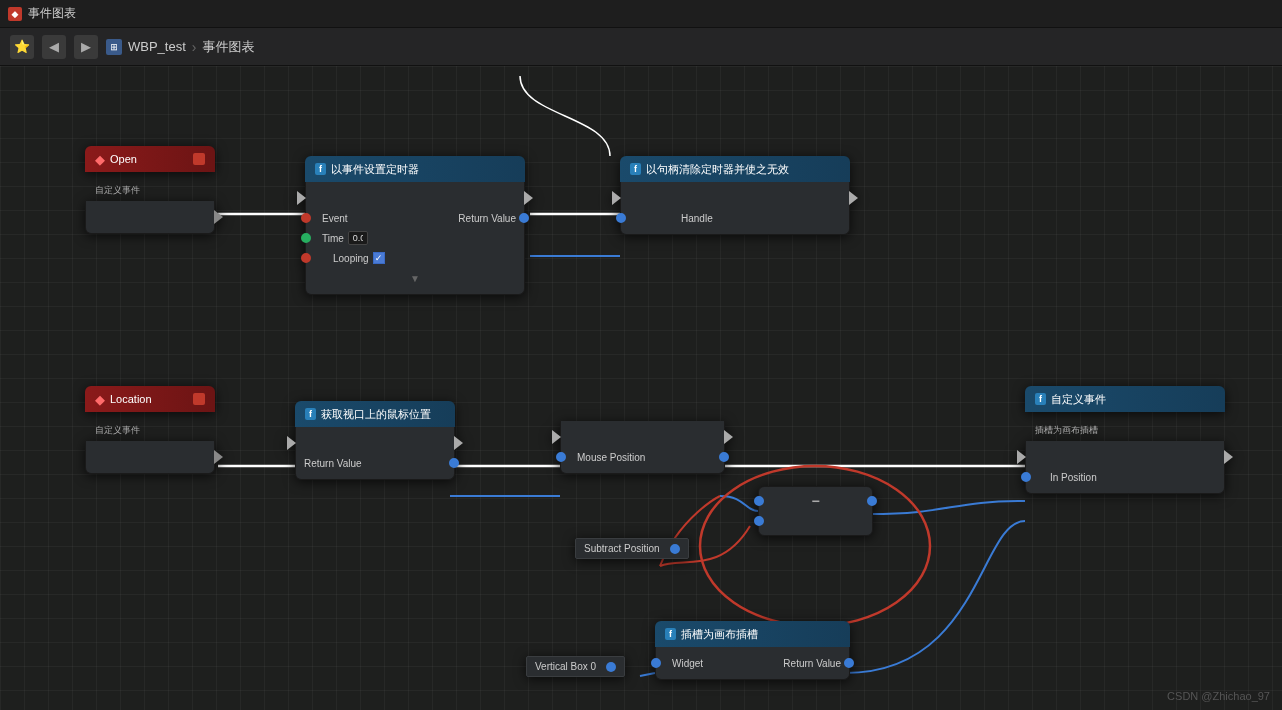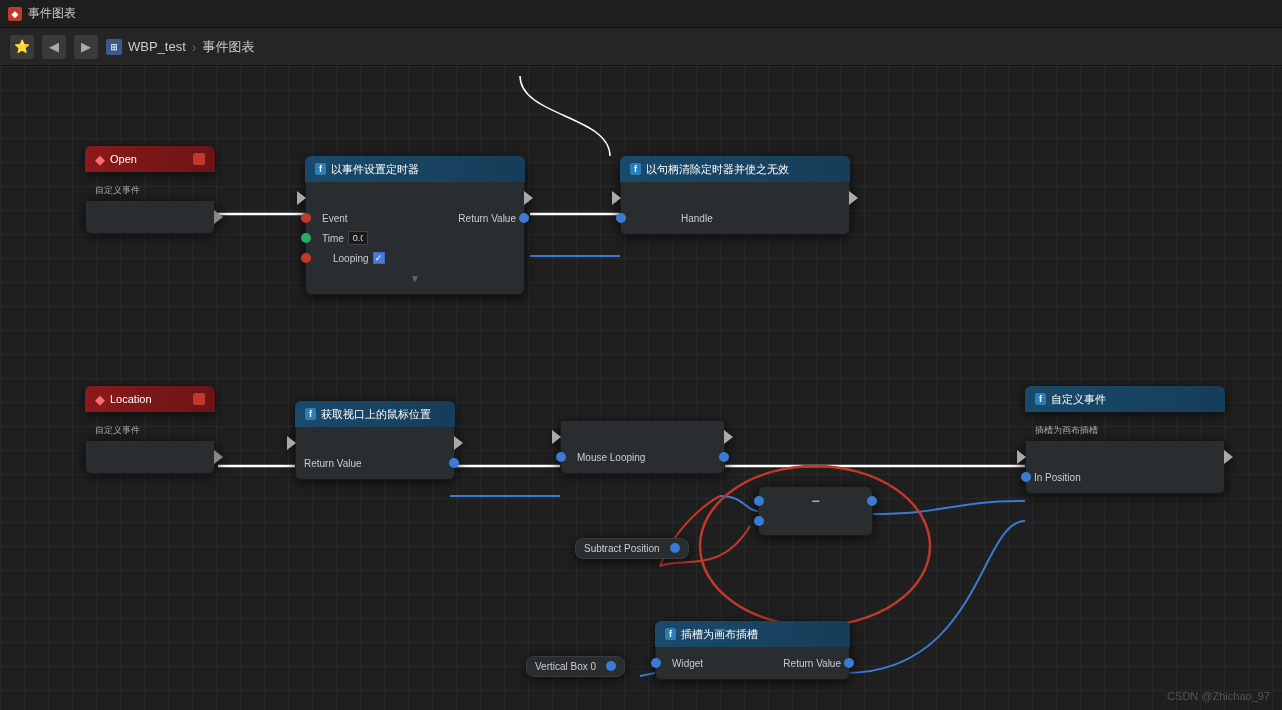--- a/index.html
+++ b/index.html
@@ -200,26 +200,26 @@
       color: #ddd;
       font-size: 9px;
       padding: 1px 4px;
       border-radius: 2px;
       width: 20px;
     }
 
     .small-node {
       background: #2a2d30;
       border: 1px solid #3a3d40;
-      border-radius: 8px;
+      border-radius: 2px;
       padding: 4px 8px;
       font-size: 10px;
       color: #ccc;
       display: flex;
-      align-items: flex-start;
+      align-items: flex-end;
       gap: 4px;
     }
   </style>
 </head>
 <body>
 
 <div class="title-bar">
   <div class="title-bar-icon">◆</div>
   <span class="title-bar-text">事件图表</span>
 </div>
@@ -365,21 +365,21 @@
   </div>
 
   <div class="bp-node" style="left:560px; top:355px; width:165px;">
     <div class="node-body">
       <div class="node-row" style="justify-content:space-between;">
         <div class="pin-exec-outline-left" style="border-left-color:#aaa;"></div>
         <div class="pin-exec-outline-right" style="border-left-color:#aaa;"></div>
       </div>
       <div class="node-row">
         <div class="pin pin-blue" style="position:absolute; left:-5px;"></div>
-        <span style="margin-left:8px;">Mouse Looping</span>
+        <span style="margin-left:8px;">Mouse Position</span>
         <div class="pin pin-blue" style="position:absolute; right:-5px;"></div>
       </div>
     </div>
   </div>
 
   <div class="bp-node" style="left:758px; top:420px; width:115px;">
     <div class="node-body" style="border-radius:6px; border:1px solid #1a1a1a; padding:4px 0;">
       <div class="node-row">
         <div class="pin pin-blue" style="position:absolute; left:-5px; top:50%; transform:translateY(-50%);"></div>
         <div style="flex:1; text-align:center; font-size:14px; font-weight:bold; color:#aaa;"> − </div>
@@ -402,21 +402,21 @@
       <span>自定义事件</span>
     </div>
     <div class="node-subtext">插槽为画布插槽</div>
     <div class="node-body">
       <div class="node-row" style="justify-content:space-between;">
         <div class="pin-exec-outline-left" style="border-left-color:#aaa;"></div>
         <div class="pin-exec-outline-right" style="border-left-color:#aaa;"></div>
       </div>
       <div class="node-row">
         <div class="pin pin-blue" style="position:absolute; left:-5px;"></div>
-        <span style="margin-left:0;text-align:right;">In Position</span>
+        <span style="margin-left:16px;text-align:right;">In Position</span>
       </div>
     </div>
   </div>
 
   <div class="bp-node" style="left:655px; top:555px; width:195px;">
     <div class="node-header header-blue">
       <span class="func-icon">f</span>
       <span>插槽为画布插槽</span>
     </div>
     <div class="node-body">

